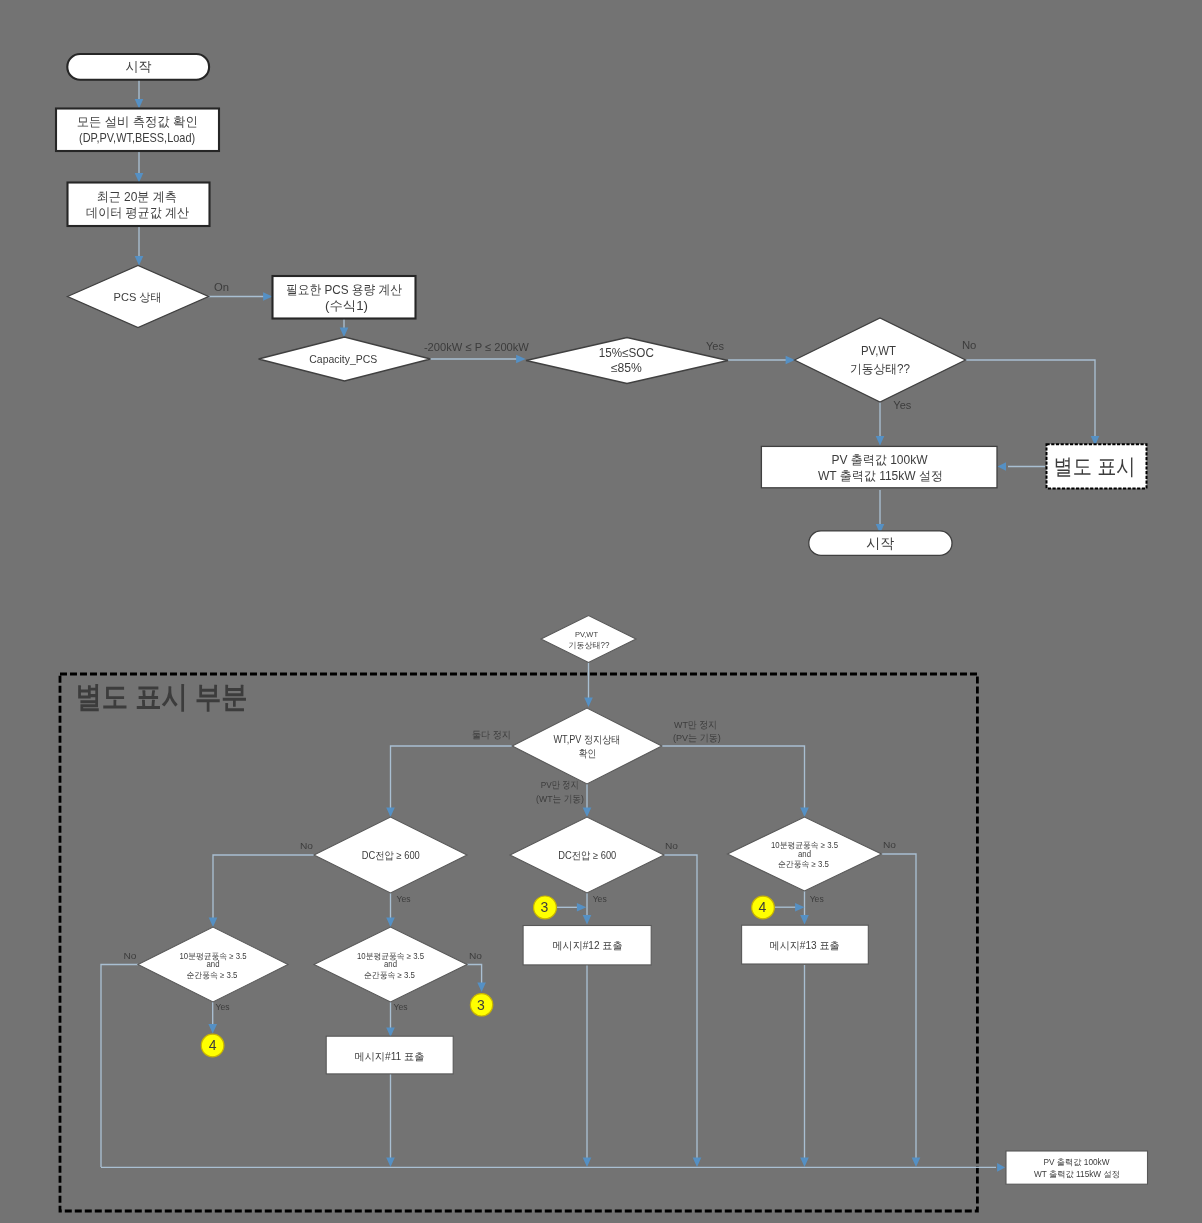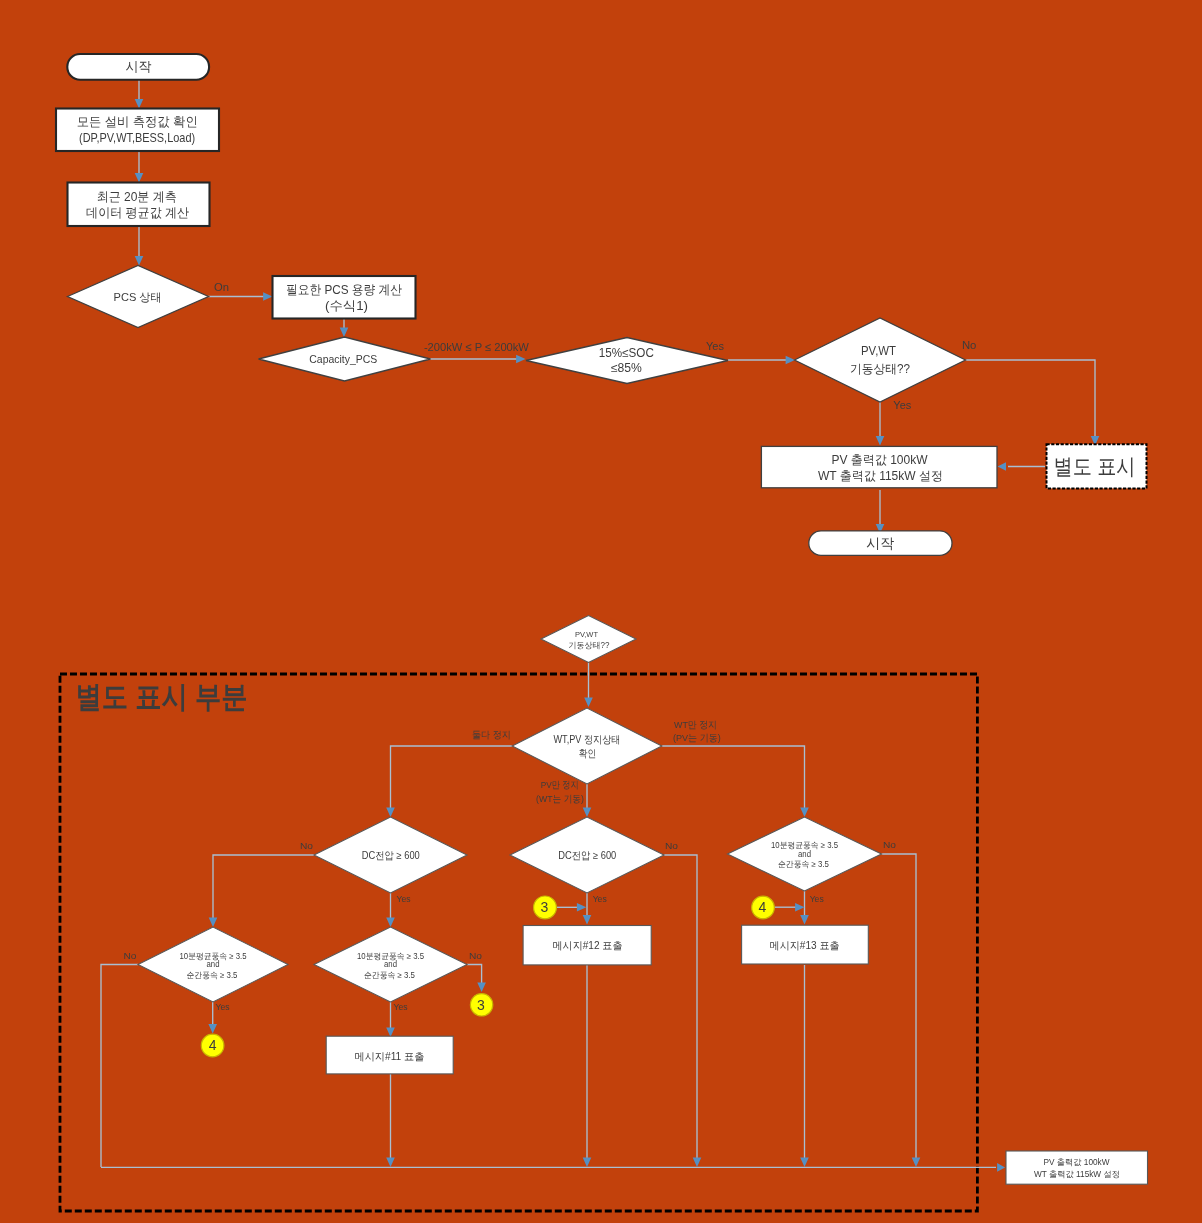--- a/index.html
+++ b/index.html
@@ -1,18 +1,18 @@
 <!DOCTYPE html>
 <html><head>
 <meta charset="utf-8">
 <title>PV/WT Control Flowchart</title>
 <style>
   html,body{margin:0;padding:0;background:#ffffff;}
   body{width:1202px;height:1223px;font-family:"Liberation Sans",sans-serif;overflow:hidden;}
-  #stage{position:relative;width:1202px;height:1223px;background:#c2410c;}
+  #stage{position:relative;width:1202px;height:1223px;background:#737373;}
   svg#chart{position:absolute;top:0;left:0;display:block;}
   .shape{fill:#ffffff;stroke:#404040;stroke-width:1.3;}
   .shape-thick{fill:#ffffff;stroke:#262626;stroke-width:2.1;}
   .conn{fill:none;stroke:#a9bfd2;stroke-width:1.35;}
   .arrowhead{fill:#5590c4;}
   .lbl{font-family:"Liberation Sans",sans-serif;fill:#3c3c3c;}
   .dashbox{fill:none;stroke:#000000;stroke-width:2.8;stroke-dasharray:7 3;}
   .badge{fill:#ffff00;stroke:#c8b400;stroke-width:1.2;}
   .shape-light{fill:#ffffff;stroke:#585858;stroke-width:1.1;}
 

